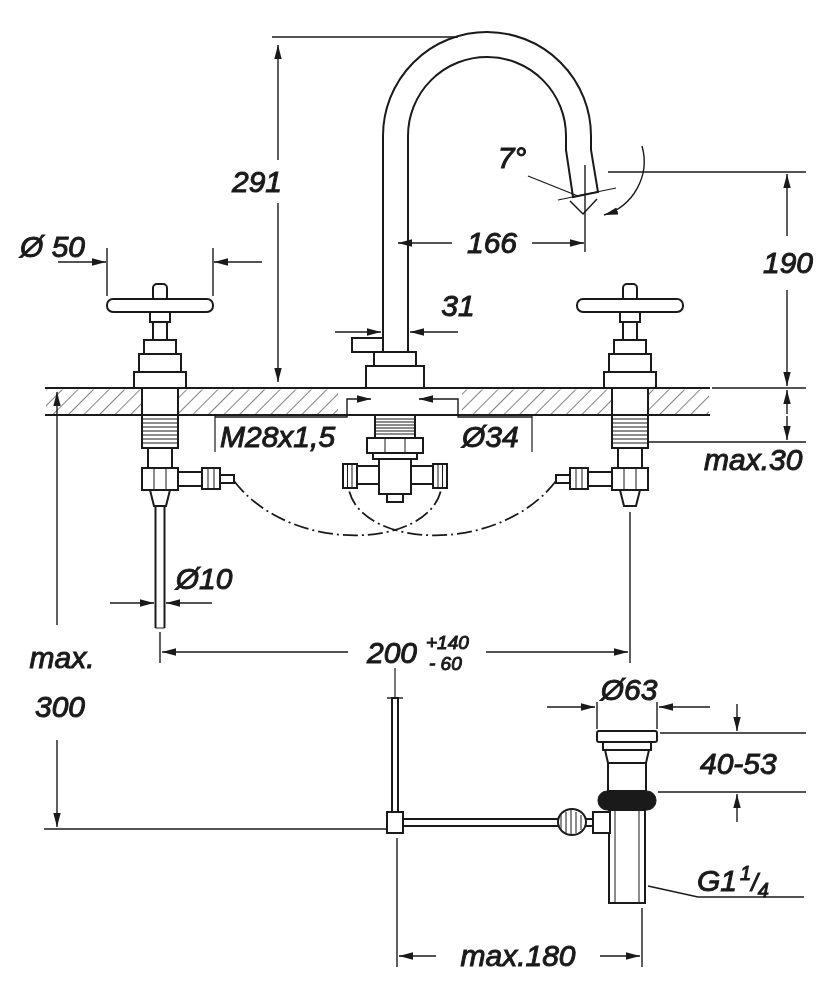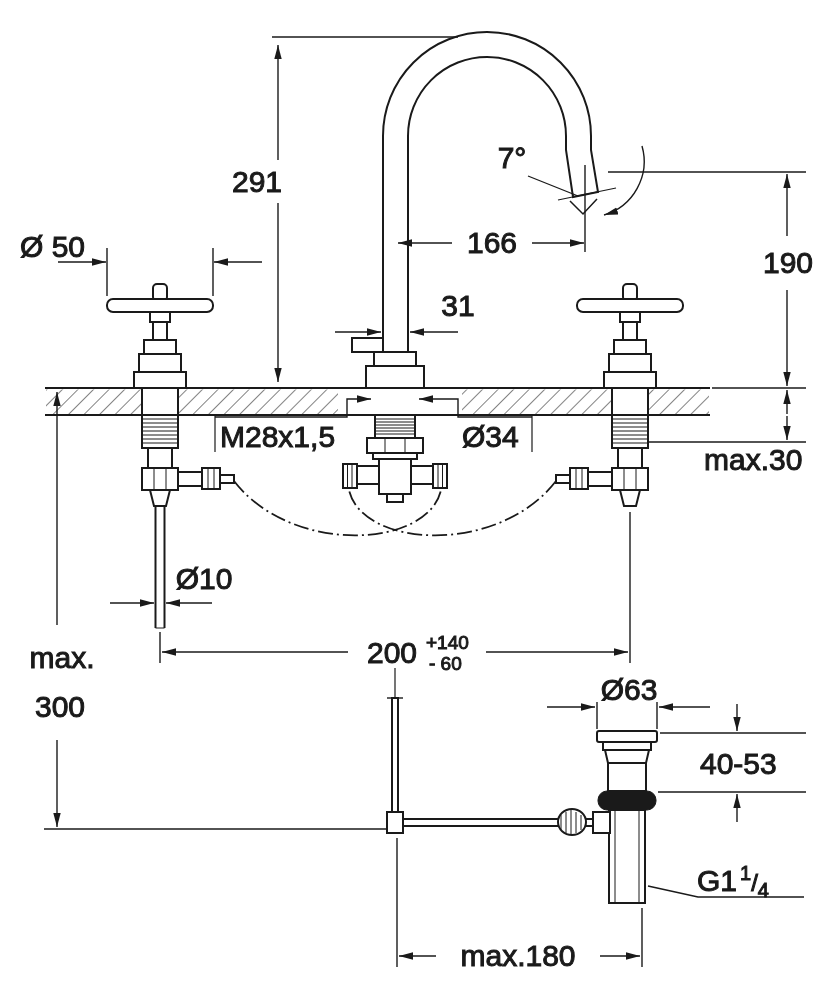--- a/index.html
+++ b/index.html
@@ -1,17 +1,17 @@
 <!DOCTYPE html>
 <html><head>
 <meta charset="utf-8">
 <style>
   html,body{margin:0;padding:0;background:#ffffff;}
   body{width:834px;height:1000px;overflow:hidden;}
-  .stage{position:relative;width:690px;height:1000px;background:#fff;}
+  .stage{position:relative;width:690px;height:1000px;background:#fff;font-style:italic;}
   svg{display:block;}
   svg text{
     font-family:"Liberation Sans","DejaVu Sans",sans-serif;
     fill:#1a1a1a;
     font-size:30px;
   }
   .outline{fill:#ffffff;stroke:#1a1a1a;stroke-width:2;stroke-linejoin:miter;}
   .thin{stroke:#1a1a1a;stroke-width:1;fill:none;}
   .dimline{stroke:#1a1a1a;stroke-width:1.4;fill:none;}
   .leader{stroke:#1a1a1a;stroke-width:1.2;fill:none;}

